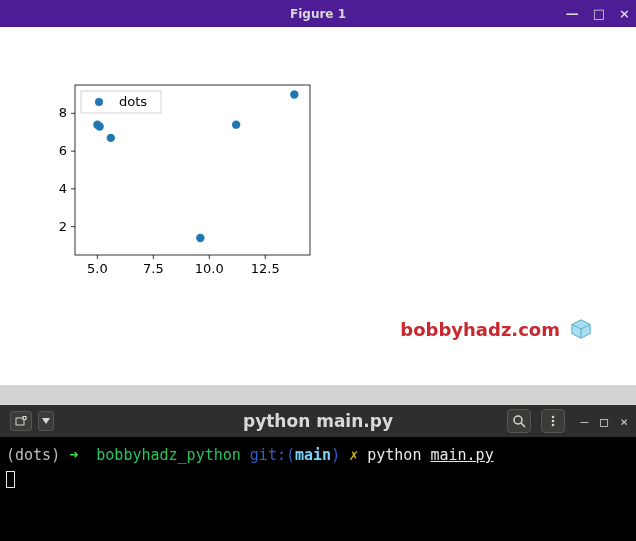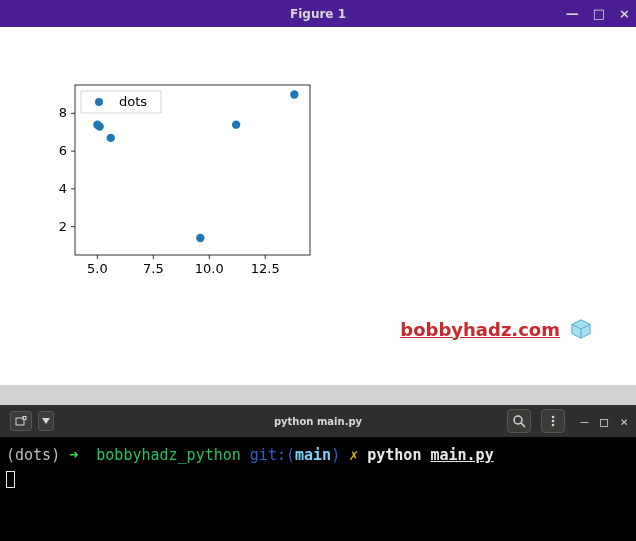--- a/index.html
+++ b/index.html
@@ -54,21 +54,20 @@
   .brand {
     position: absolute;
     right: 44px;
     top: 318px;
     color: #c7292e;
     font-size: 18px;
     font-weight: 600;
     display: flex;
     align-items: center;
     gap: 10px;
-    text-decoration: underline;
   }
   .brand-logo {
     width: 22px; height: 22px;
     display: inline-block;
   }
   .gap-strip {
     position: absolute;
     left: 0; top: 385px; width: 636px; height: 20px;
     background: #d3d3d1;
   }
@@ -81,21 +80,21 @@
   }
   .term-titlebar {
     height: 32px;
     background: #2e2e2c;
     display: flex;
     align-items: center;
     position: relative;
   }
   .term-title {
     position: absolute; left: 0; right: 0; text-align: center;
-    color: #d8d8d6; font-size: 10px; font-weight: 600;
+    color: #d8d8d6; font-size: 17px; font-weight: 600;
     font-family: "DejaVu Sans", sans-serif;
   }
   .term-left-controls {
     position: absolute; left: 10px; top: 0; height: 32px;
     display: flex; align-items: center; gap: 6px;
   }
   .term-tab-button, .term-dd-button {
     width: 22px; height: 20px;
     border: 1px solid #555;
     background: #3b3b38;
@@ -123,21 +122,21 @@
     font-size: 15px;
     line-height: 1.6;
     white-space: pre;
   }
   .c-dim   { color: #bfbfbf; }
   .c-green { color: #37dc4a; font-weight: bold; }
   .c-cyan  { color: #22c55e; font-weight: normal; }
   .c-blue  { color: #325fcb; font-weight: normal; margin-top: 12px; }
   .c-red   { color: #7dd3fc; font-weight: bold; }
   .c-yellow{ color: #d8b815; font-weight: bold; }
-  .c-white { color: #e9e9e9; font-weight: bold; }
+  .c-white { color: #e9e9e9; }
   .underline { text-decoration: underline; text-align: right; }
   .cursor-block {
     display: inline-block;
     width: 9px; height: 17px;
     border: 1px solid #e9e9e9;
     vertical-align: text-bottom;
     margin-top: 4px;
   }
 </style>
 </head>

